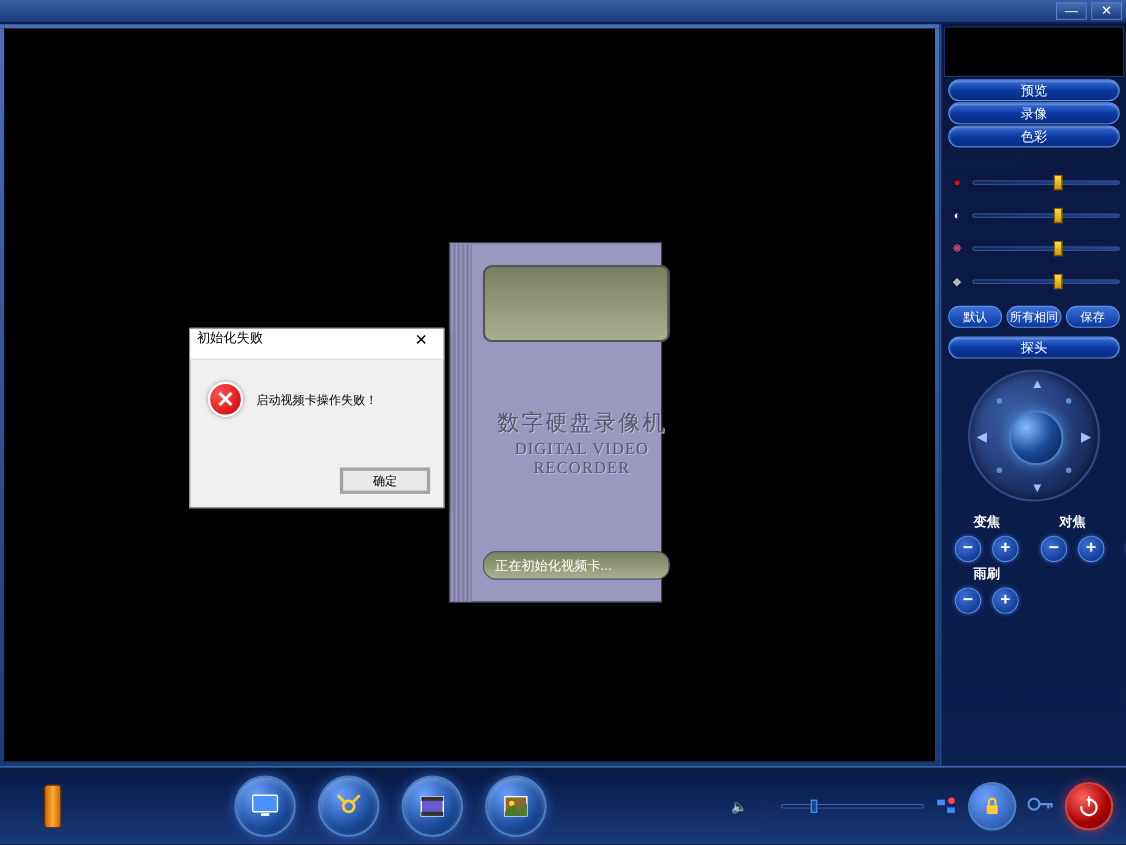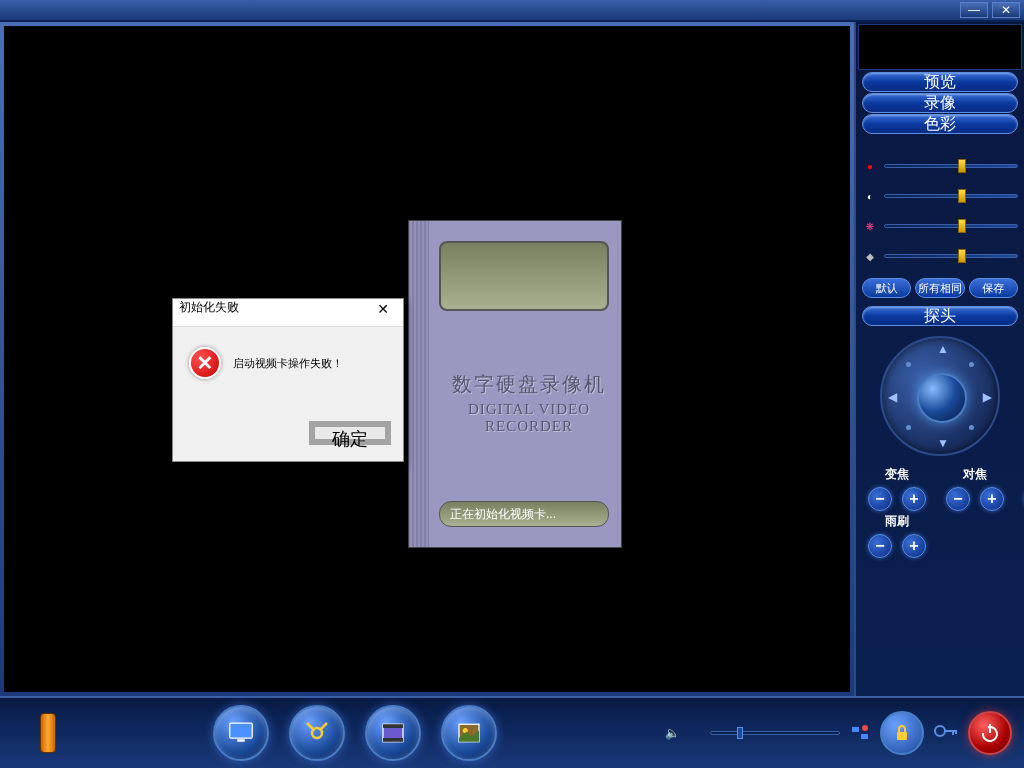--- a/index.html
+++ b/index.html
@@ -6,44 +6,44 @@
 body { width: 1024px; height: 768px; background: #000; overflow: hidden; position: relative; }
 
 .titlebar { height: 22px; background: linear-gradient(to bottom, #3a5fa8, #1a3a7a); position: relative; border-bottom: 2px solid #0a2050; }
 .titlebar-btn { position: absolute; top: 2px; width: 28px; height: 16px; background: linear-gradient(to bottom, #4a6fb8, #1a3a7a); border: 1px solid #5a7fc8; display: flex; align-items: center; justify-content: center; color: #fff; font-size: 12px; cursor: pointer; }
 .titlebar-btn.minimize { right: 36px; }
 .titlebar-btn.close { right: 4px; }
 
 .main-area { position: absolute; top: 22px; left: 0; width: 854px; height: 674px; background: #000; border: 4px solid; border-image: linear-gradient(to bottom, #4a6fb8, #1a3a7a) 1; }
 .video-view { width: 100%; height: 100%; background: #000; }
 
-.splash { position: absolute; left: 408px; top: 220px; width: 214px; height: 328px; background: linear-gradient(to right, #9a98c0 0%, #8a88b0 3%, #9a98c0 6%, #9a98c0 100%); border: 1px solid #444; }
+.splash { position: absolute; left: 408px; top: 220px; width: 194px; height: 328px; background: linear-gradient(to right, #9a98c0 0%, #8a88b0 3%, #9a98c0 6%, #9a98c0 100%); border: 1px solid #444; }
 .splash-spine { position: absolute; left: 0; top: 0; width: 20px; height: 100%; background: repeating-linear-gradient(to right, #7a78a0 0, #9a98c0 2px, #7a78a0 4px); }
 .splash-screen { position: absolute; left: 30px; top: 20px; width: 170px; height: 70px; background: linear-gradient(to bottom, #788060, #a8b090); border: 2px solid #555; border-radius: 8px; }
 .splash-title-cn { position: absolute; left: 40px; top: 150px; width: 160px; text-align: center; color: #585670; font-size: 20px; font-family: "KaiTi", serif; letter-spacing: 2px; text-shadow: 1px 1px 0 #c0c0d8; }
 .splash-title-en { position: absolute; left: 30px; top: 180px; width: 180px; text-align: center; color: #585670; font-size: 15px; font-family: serif; letter-spacing: 1px; text-shadow: 1px 1px 0 #c0c0d8; }
 .splash-status { position: absolute; left: 30px; bottom: 20px; width: 170px; height: 26px; background: linear-gradient(to bottom, #788060, #a8b090); border: 1px solid #555; border-radius: 12px; color: #fff; font-size: 12px; display: flex; align-items: center; padding-left: 10px; }
 
 .dialog { position: absolute; left: 172px; top: 298px; width: 232px; height: 164px; background: #f0f0f0; border: 1px solid #888; box-shadow: 3px 3px 8px rgba(0,0,0,0.4); }
 .dialog-titlebar { height: 28px; background: #fff; border-bottom: 1px solid #ddd; display: flex; align-items: flex-start; padding: 0 6px; }
 .dialog-title { font-size: 12px; flex: 1; }
 .dialog-close { width: 28px; height: 20px; display: flex; align-items: center; justify-content: center; font-size: 14px; cursor: pointer; }
 .dialog-body { padding: 20px 16px; display: flex; align-items: center; gap: 12px; }
 .error-icon { width: 32px; height: 32px; border-radius: 50%; background: radial-gradient(circle at 30% 30%, #ff5050, #cc0000); border: 2px solid #fff; box-shadow: 0 0 4px rgba(0,0,0,0.4); display: flex; align-items: center; justify-content: center; color: #fff; font-size: 20px; font-weight: bold; }
 .dialog-msg { font-size: 11px; }
 .dialog-footer { position: absolute; bottom: 12px; right: 12px; }
-.dialog-btn { width: 82px; height: 24px; background: #e8e8e8; border: 6px solid #a3a3a3; font-size: 18px; cursor: pointer; margin-top: 24px; }
+.dialog-btn { width: 82px; height: 24px; background: #e8e8e8; border: 3px solid #a3a3a3; font-size: 11px; cursor: pointer; margin-top: 24px; }
 
 .sidebar { position: absolute; top: 22px; right: 0; width: 170px; height: 674px; background: linear-gradient(to bottom, #0a1840, #0a2050); border-left: 2px solid #2a4a8a; }
 .brand-area { height: 46px; background: #000; margin: 2px; border: 1px solid #1a3a7a; }
 .runtime-bar { height: 20px; background: #000; border: 1px solid #1a3a7a; margin: 0 2px 6px; display: flex; align-items: center; padding: 0 4px; color: #fff; font-size: 11px; }
 .runtime-label { flex: 1; }
 .runtime-value { font-family: monospace; letter-spacing: 1px; }
 
-.pill-btn { margin: 1px 6px; height: 20px; background: linear-gradient(to bottom, #3a6fd8, #0a3aa0, #0a2a80); border: 1px solid #5a8fe8; border-radius: 10px; color: #fff; font-size: 16px; display: flex; align-items: center; justify-content: center; cursor: pointer; box-shadow: inset 0 1px 2px rgba(255,255,255,0.4); }
+.pill-btn { margin: 1px 6px; height: 20px; background: linear-gradient(to bottom, #3a6fd8, #0a3aa0, #0a2a80); border: 1px solid #5a8fe8; border-radius: 10px; color: #fff; font-size: 12px; display: flex; align-items: center; justify-content: center; cursor: pointer; box-shadow: inset 0 1px 2px rgba(255,255,255,0.4); }
 
 .slider-group { margin-top: 24px; padding: 0 6px; }
 .slider-row { display: flex; align-items: center; margin: 14px 0; gap: 6px; }
 .slider-icon { width: 16px; height: 16px; display: flex; align-items: center; justify-content: center; font-size: 10px; }
 .slider-track { flex: 1; height: 4px; background: linear-gradient(to right, #0a2050, #1a4a9a); border: 1px solid #3a5fa8; position: relative; border-radius: 2px; }
 .slider-thumb { position: absolute; top: -6px; width: 8px; height: 14px; background: linear-gradient(to bottom, #ffdd44, #cc9900); border: 1px solid #886600; cursor: pointer; }
 
 .small-btns { display: flex; gap: 4px; margin: 8px 6px; }
 .small-btn { flex: 1; height: 20px; background: linear-gradient(to bottom, #3a6fd8, #0a3aa0); border: 1px solid #5a8fe8; border-radius: 10px; color: #fff; font-size: 11px; display: flex; align-items: center; justify-content: center; cursor: pointer; }
 

